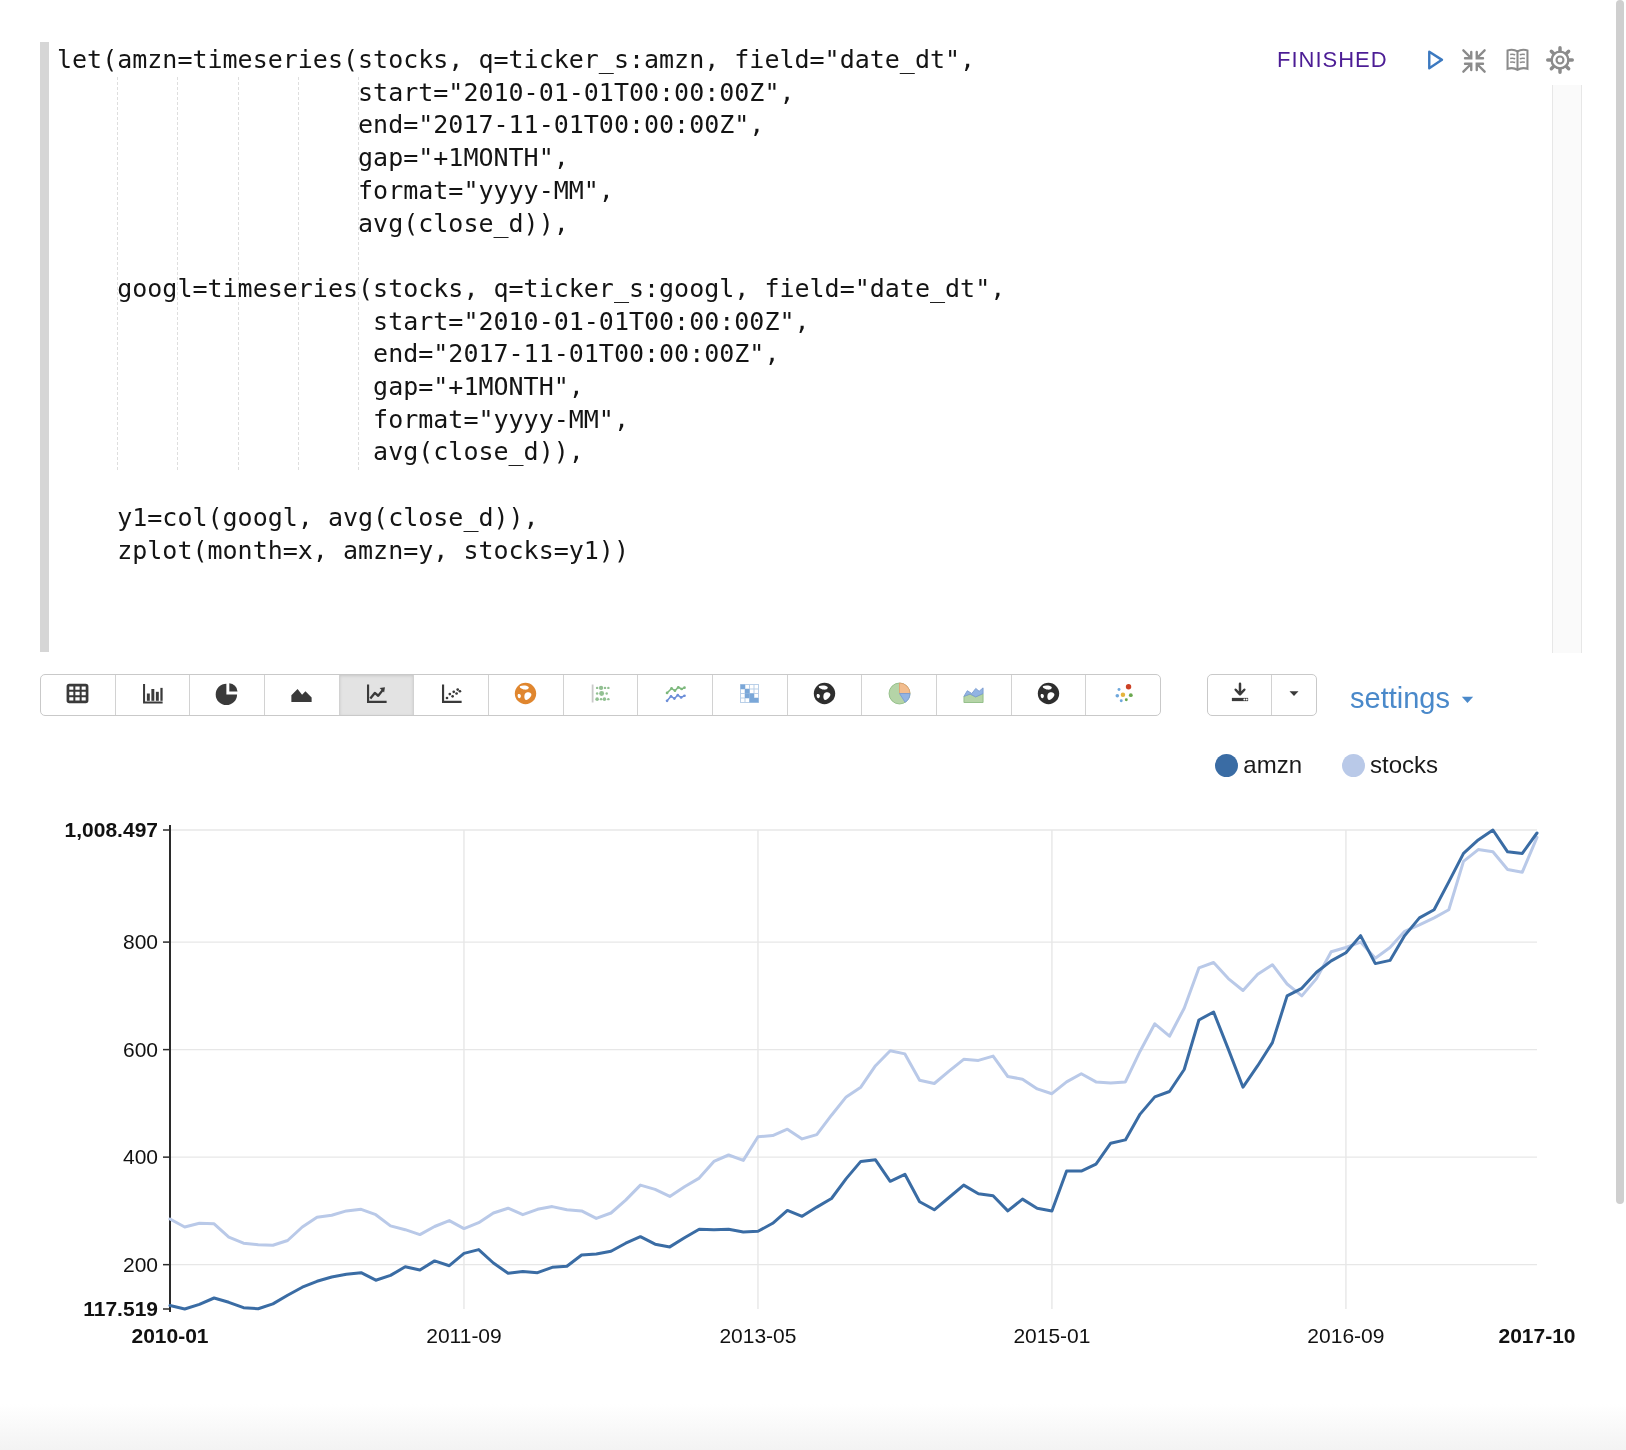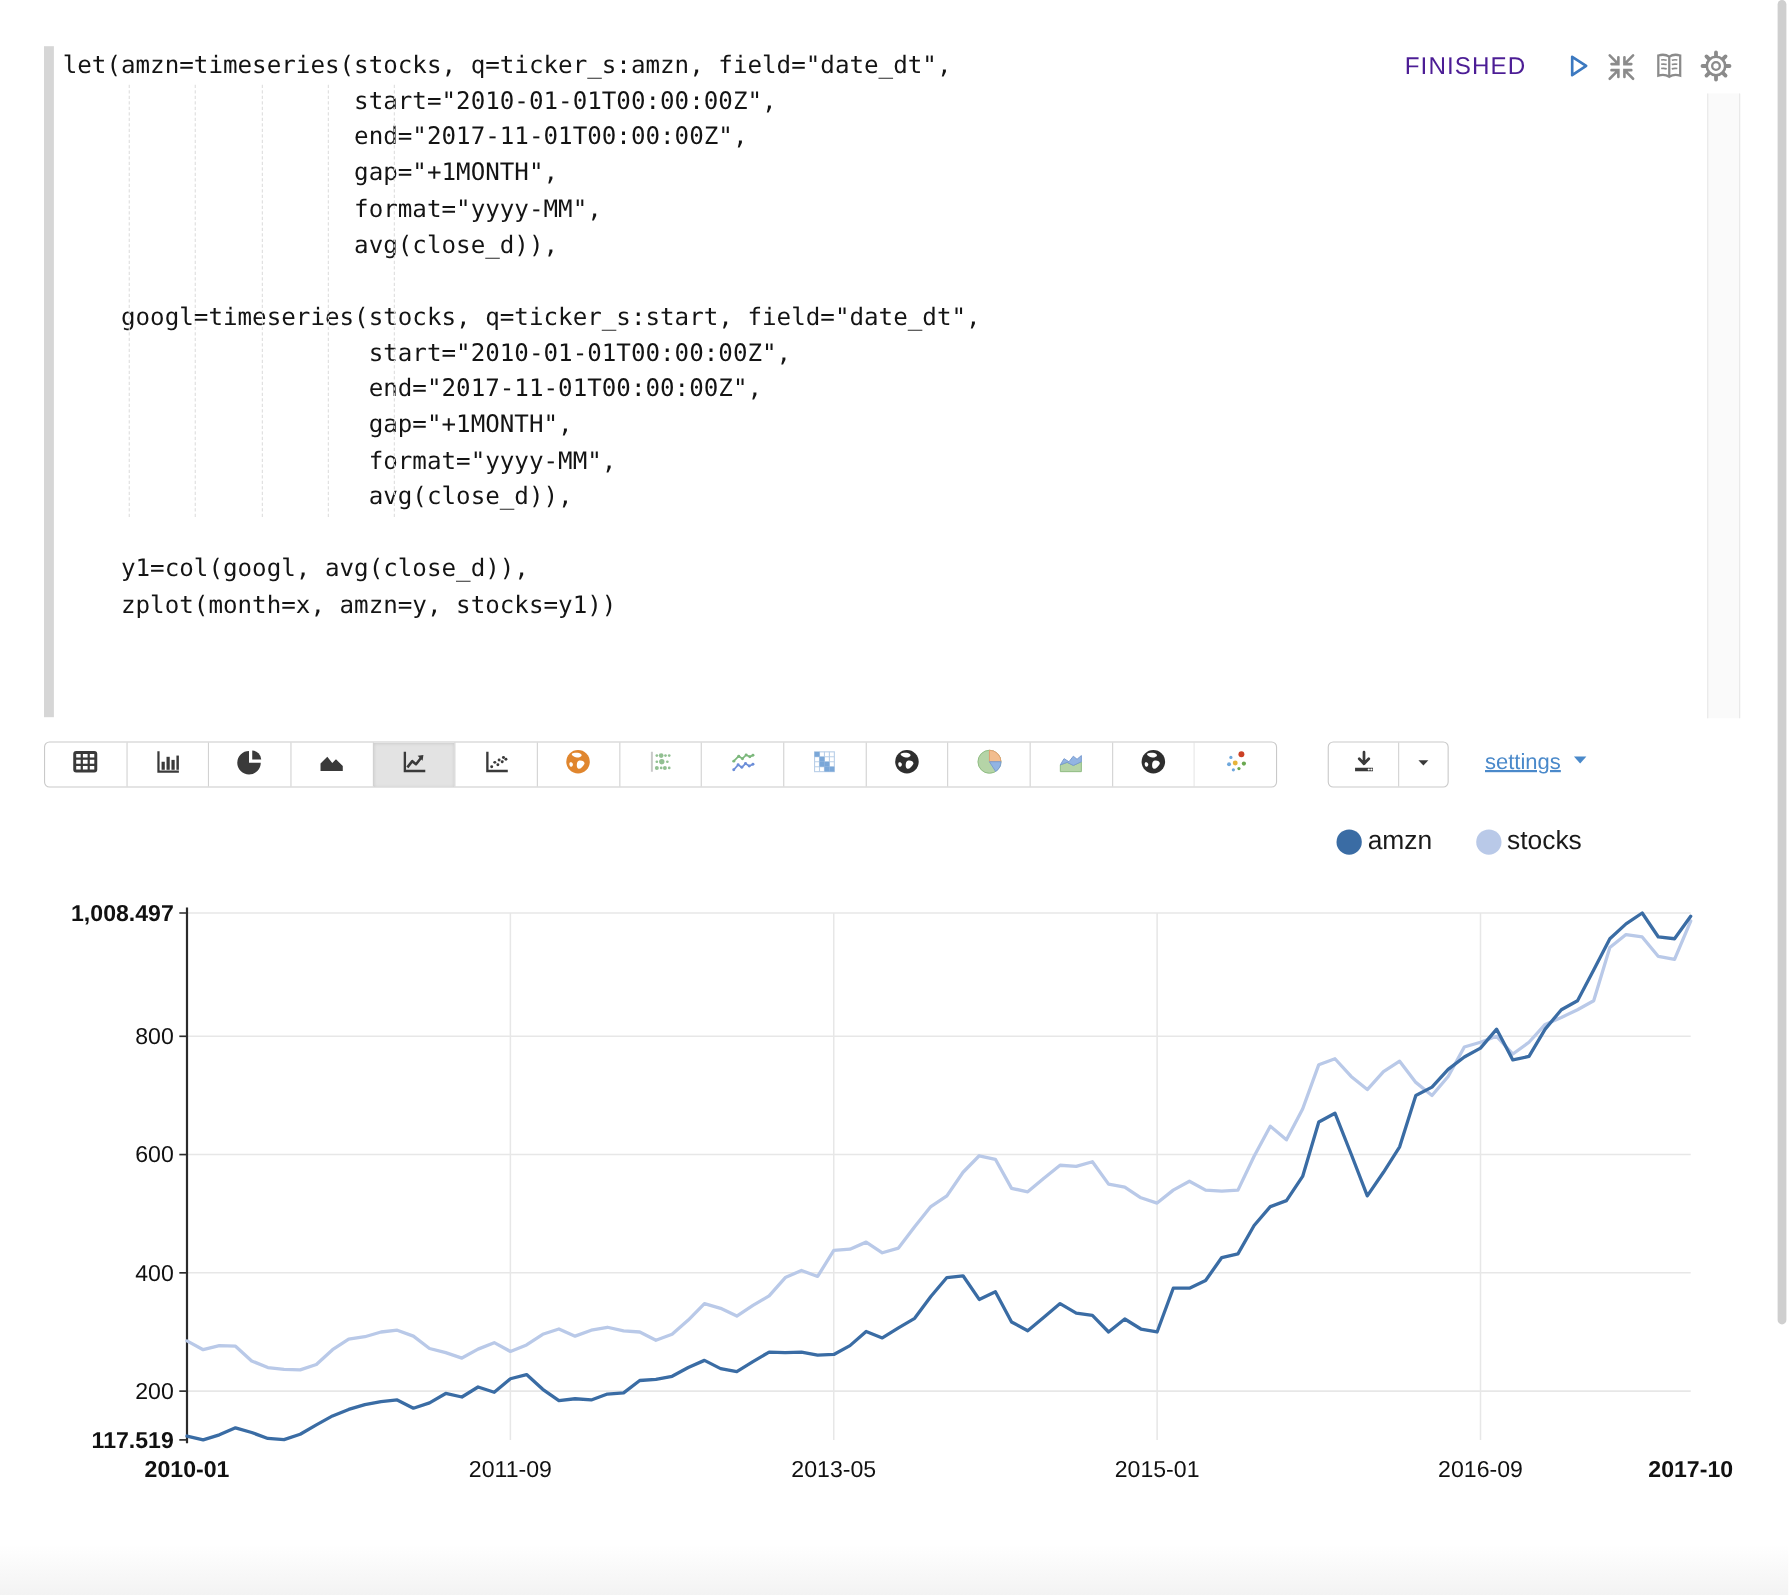--- a/index.html
+++ b/index.html
@@ -1,43 +1,43 @@
 <!DOCTYPE html>
 <html><head>
 <meta charset="utf-8">
 <style>
   html,body{margin:0;padding:0;background:#fff;}
   .page{position:relative;width:1626px;height:1450px;background:#fff;overflow:hidden;
         font-family:"Liberation Sans",sans-serif;}
   
   .gutter-bar{position:absolute;left:40px;top:42px;width:9px;height:610px;background:#d6d6d6;}
   .code-area{position:absolute;left:57px;top:44px;width:1430px;}
-  .code-line{font-family:"DejaVu Sans Mono","Liberation Mono",monospace;font-size:22px;
+  .code-line{font-family:"DejaVu Sans Mono","Liberation Mono",monospace;font-size:25px;
              line-height:32.7px;white-space:pre;color:#141414;}
   .indent-guide{position:absolute;top:77px;height:393px;width:0;border-left:1px dashed #dedede;}
   .editor-scroll-track{position:absolute;left:1552px;top:85px;width:28px;height:568px;
              background:#fafafa;border-left:1px solid #e7e7e7;border-right:1px solid #e7e7e7;}
   
   .para-status{position:absolute;left:1277px;top:47px;font-size:22px;color:#4c1d95;letter-spacing:1px;}
   .ctl-icon{position:absolute;cursor:pointer;}
   
   .viz-toolbar{position:absolute;left:40px;top:674px;width:1121px;height:42px;background:#fff;
                border:1px solid #c9c9c9;border-radius:5px;display:flex;box-sizing:border-box;}
   .viz-btn{flex:1 1 0;display:flex;align-items:center;justify-content:center;cursor:pointer;
            border-left:1px solid #d2d2d2;}
   .viz-btn:first-child{border-left:none;border-radius:5px 0 0 5px;}
   .viz-btn:last-child{border-radius:0 5px 5px 0;}
   .viz-btn.selected{background:#e3e3e3;box-shadow:inset 0 1px 3px rgba(0,0,0,.12);}
   .download-group{position:absolute;left:1207px;top:674px;width:110px;height:42px;background:#fff;
                   border:1px solid #c9c9c9;border-radius:5px;display:flex;box-sizing:border-box;}
   .dl-main{width:63px;display:flex;align-items:center;justify-content:center;cursor:pointer;}
   .dl-caret{flex:1;display:flex;align-items:center;justify-content:center;cursor:pointer;
             border-left:1px solid #d2d2d2;}
-  .settings-link{position:absolute;left:1350px;top:682px;font-size:20px;color:#4a89ca;cursor:pointer;
-                 display:flex;align-items:flex-start;gap:9px;text-decoration:underline;}
+  .settings-link{position:absolute;left:1350px;top:682px;font-size:29px;color:#4a89ca;cursor:pointer;
+                 display:flex;align-items:flex-start;gap:9px;}
   
   .legend{position:absolute;top:751px;right:188px;display:flex;gap:40px;align-items:center;}
   .legend-entry{display:flex;align-items:center;gap:5px;justify-content:center;}
   .legend-swatch{width:23px;height:23px;border-radius:50%;}
   .legend-label{font-size:24px;color:#1a1a1a;}
   .chart-svg{position:absolute;left:0;top:740px;}
   
   .page-scroll-thumb{position:absolute;left:1616px;top:0;width:8px;height:1204px;background:#cfcfcf;
                      border-radius:4px;}
   .bottom-fade{position:absolute;left:0;bottom:0;width:100%;height:46px;
@@ -50,21 +50,21 @@
 
   <div class="gutter-bar"></div>
   <div class="code-area" id="codeArea">
       <div class="code-line">let(amzn=timeseries(stocks, q=ticker_s:amzn, field="date_dt",</div>
       <div class="code-line">                    start="2010-01-01T00:00:00Z",</div>
       <div class="code-line">                    end="2017-11-01T00:00:00Z",</div>
       <div class="code-line">                    gap="+1MONTH",</div>
       <div class="code-line">                    format="yyyy-MM",</div>
       <div class="code-line">                    avg(close_d)),</div>
       <div class="code-line"> </div>
-      <div class="code-line">    googl=timeseries(stocks, q=ticker_s:start, field="date_dt",</div>
+      <div class="code-line">    googl=timeseries(stocks, q=ticker_s:googl, field="date_dt",</div>
       <div class="code-line">                     start="2010-01-01T00:00:00Z",</div>
       <div class="code-line">                     end="2017-11-01T00:00:00Z",</div>
       <div class="code-line">                     gap="+1MONTH",</div>
       <div class="code-line">                     format="yyyy-MM",</div>
       <div class="code-line">                     avg(close_d)),</div>
       <div class="code-line"> </div>
       <div class="code-line">    y1=col(googl, avg(close_d)),</div>
       <div class="code-line">    zplot(month=x, amzn=y, stocks=y1))</div>
     </div>
   <div id="guides">

